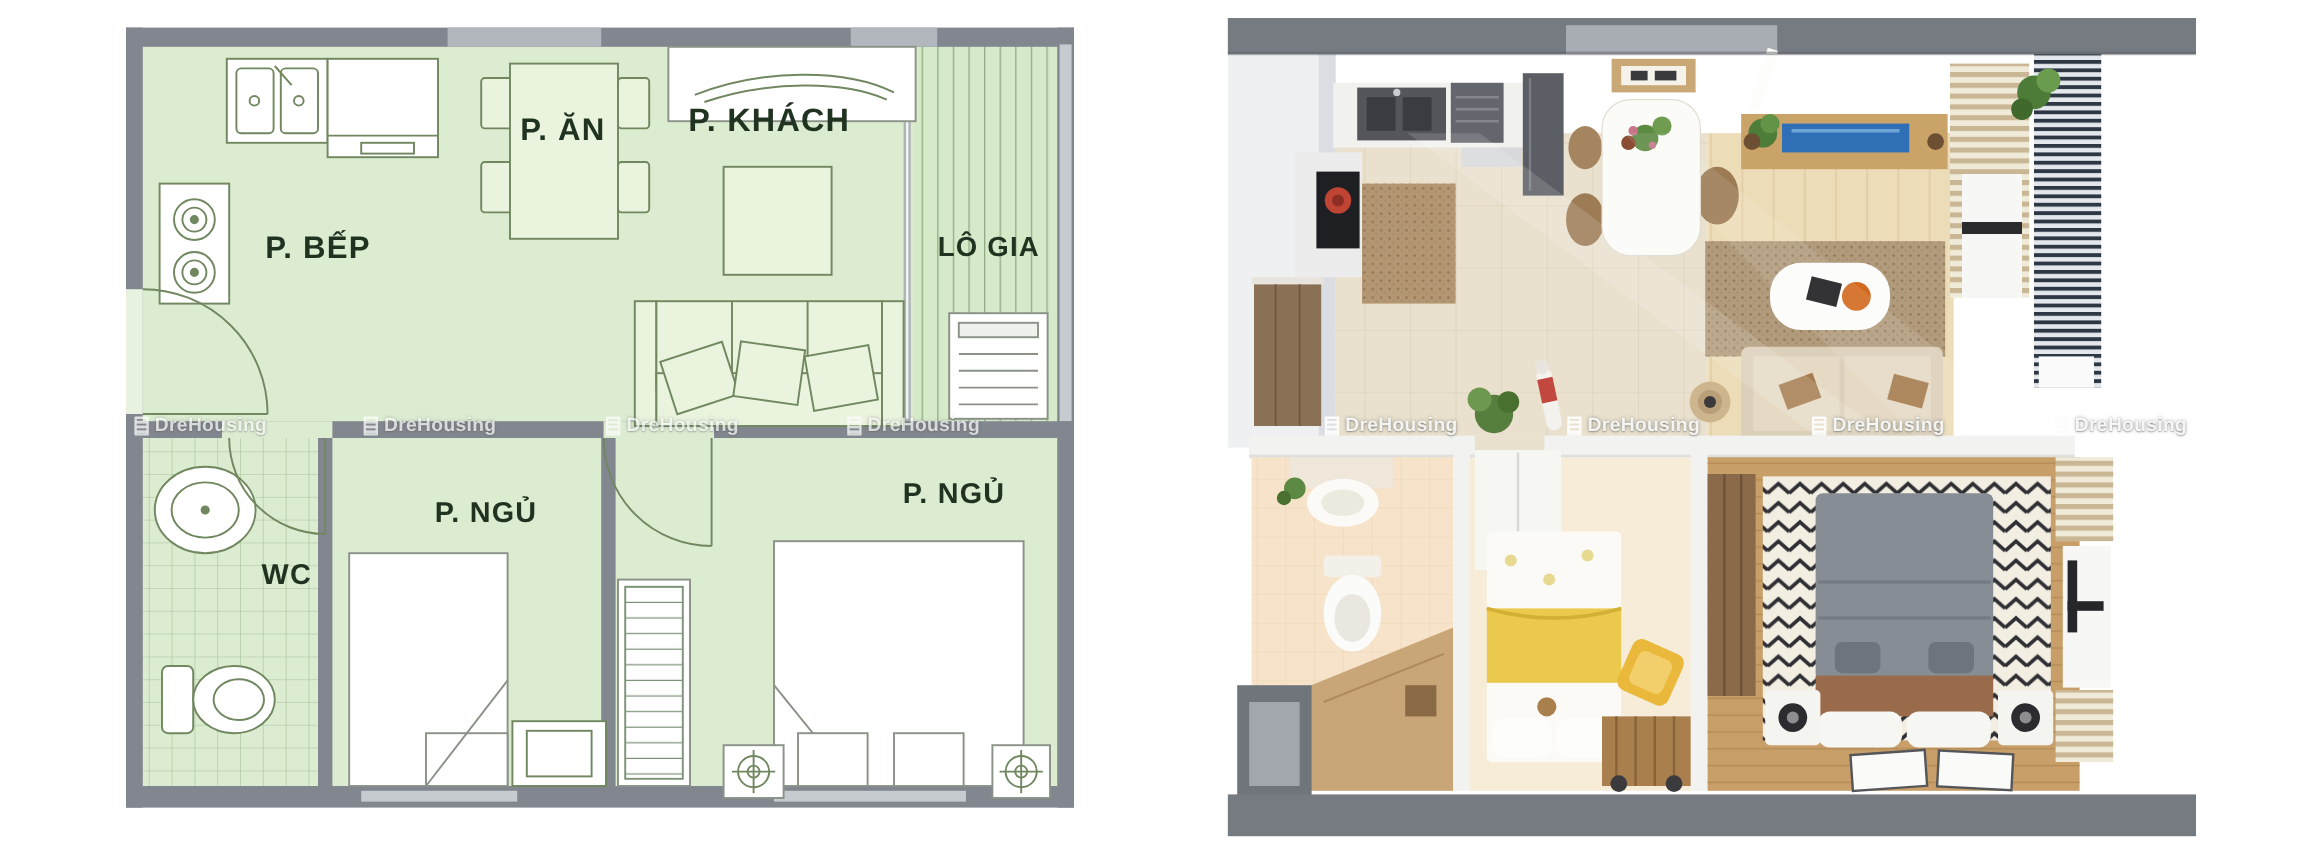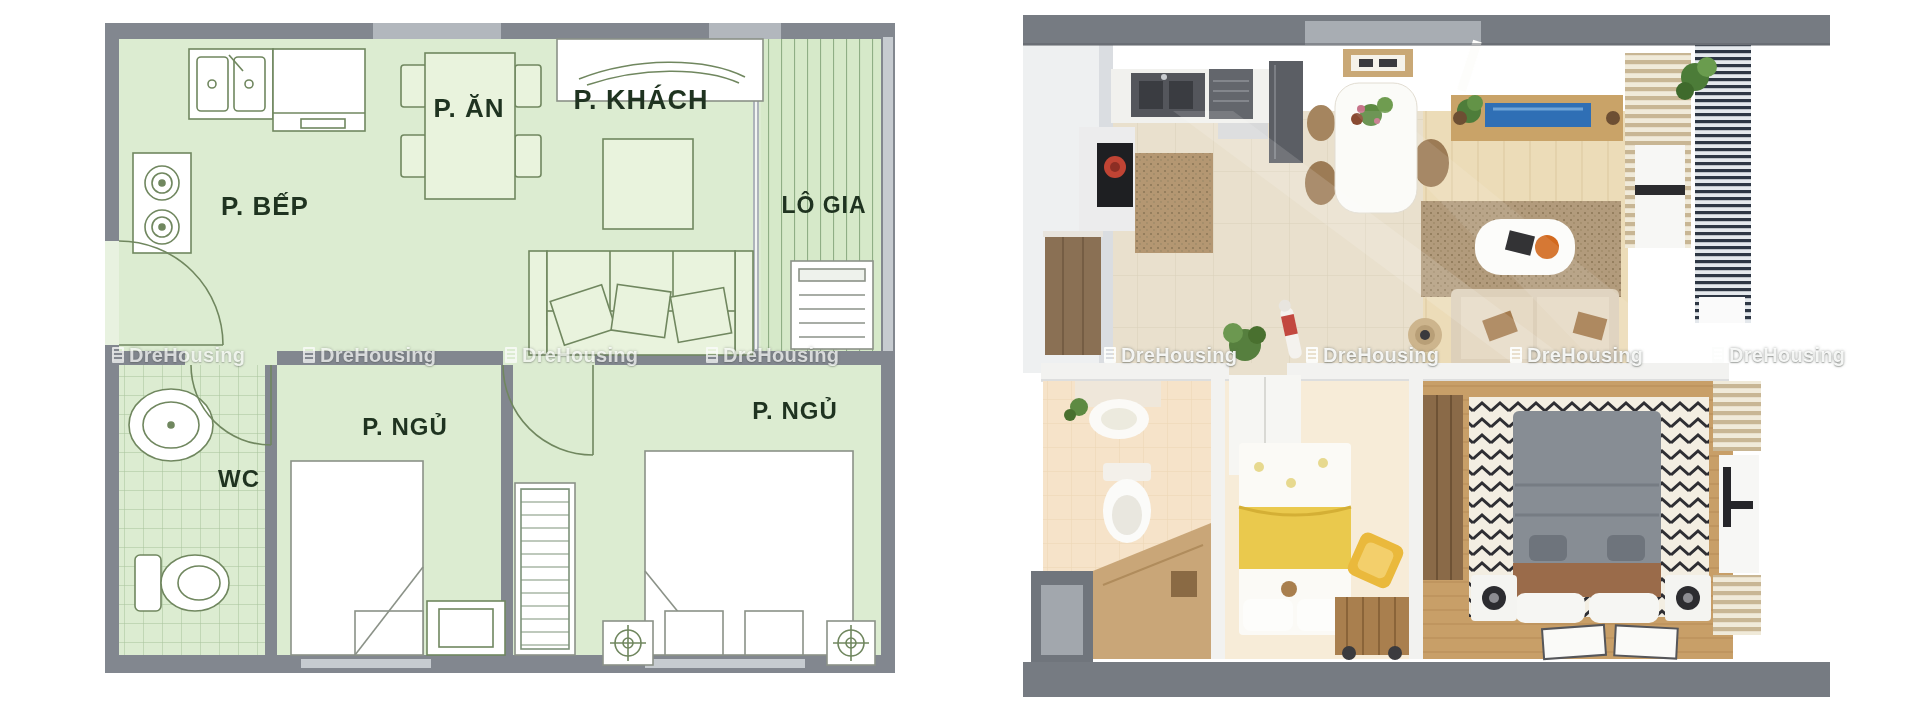--- a/index.html
+++ b/index.html
@@ -6,21 +6,21 @@
   .canvas{position:relative;width:1921px;height:717px;background:#ffffff;overflow:hidden;
           font-family:"Liberation Sans",sans-serif;}
   .panel{position:absolute;top:15px;}
   .panel-2d{left:105px;width:800px;height:675px;}
   .panel-3d{left:1023px;width:807px;height:682px;}
   svg{display:block;}
   .plan2d text{font-family:"Liberation Sans",sans-serif;font-weight:bold;fill:#1f3320;letter-spacing:1px;}
   .furn{stroke:#70875f;stroke-width:1.6;fill:none;}
   
   .wm{position:absolute;top:345px;display:flex;align-items:center;gap:5px;height:20px;
-      color:rgba(252,253,252,0.92);font-weight:bold;font-size:20px;letter-spacing:.3px;
+      color:rgba(252,253,252,0.92);font-weight:bold;font-size:16px;letter-spacing:.3px;
       text-shadow:0 0 3px rgba(90,95,90,0.6),0 1px 1px rgba(70,75,70,0.35);pointer-events:none;}
   .wm .wm-icon{display:inline-block;width:12px;height:16px;border:2.5px solid rgba(252,253,252,0.92);
       box-sizing:border-box;border-radius:1px;
       background:repeating-linear-gradient(180deg,transparent 0 2px,rgba(252,253,252,0.92) 2px 4px);}
   .wm.dim{opacity:.78;}
 </style>
 </head>
 <body>
 
 <div class="canvas">

